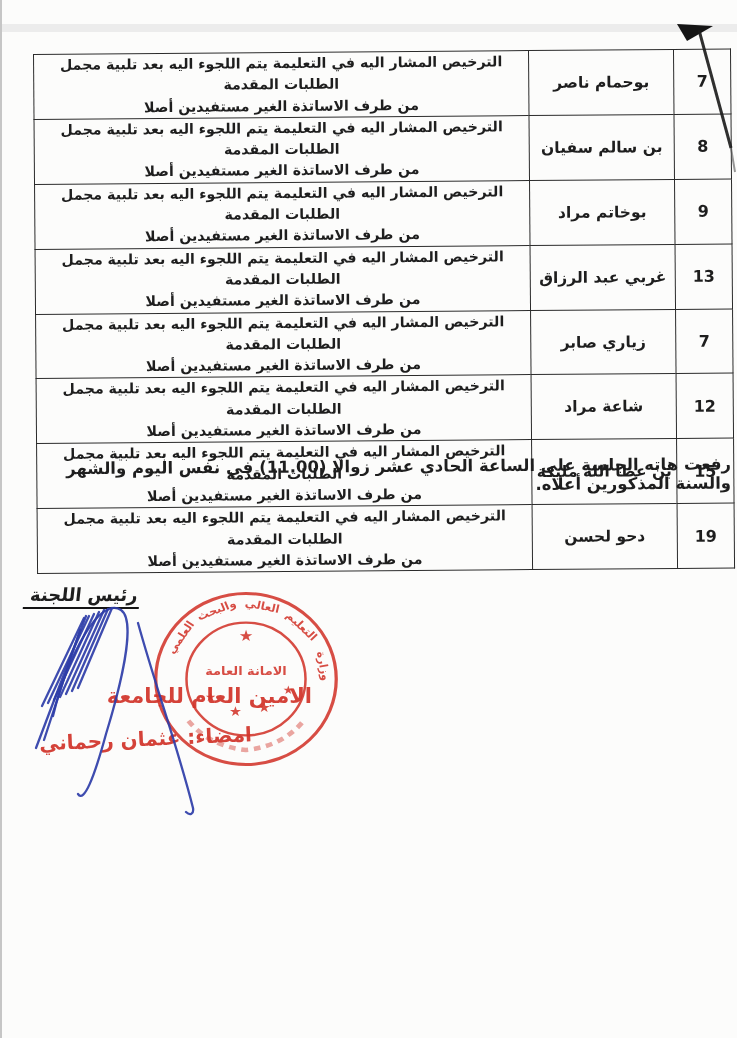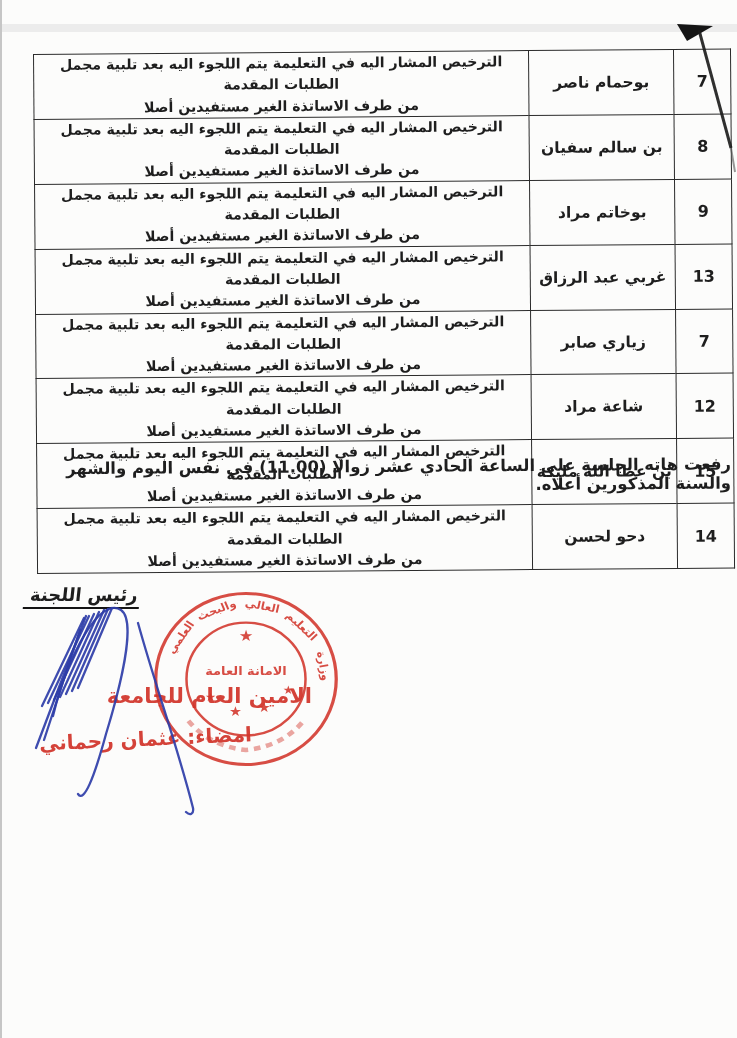--- a/index.html
+++ b/index.html
@@ -124,21 +124,21 @@
         </tr>
         <tr>
           <td class="c-num">15</td>
           <td class="c-name">بن عطا الله مليكة</td>
           <td class="c-desc">
             <div>الترخيص المشار اليه في التعليمة يتم اللجوء اليه بعد تلبية مجمل الطلبات المقدمة</div>
             <div>من طرف الاساتذة الغير مستفيدين أصلا</div>
           </td>
         </tr>
         <tr>
-          <td class="c-num">14</td>
+          <td class="c-num">19</td>
           <td class="c-name">دحو لحسن</td>
           <td class="c-desc">
             <div>الترخيص المشار اليه في التعليمة يتم اللجوء اليه بعد تلبية مجمل الطلبات المقدمة</div>
             <div>من طرف الاساتذة الغير مستفيدين أصلا</div>
           </td>
         </tr>
       </tbody>
   </table>
 
   <div class="closing">رفعت هاته الجلسة على الساعة الحادي عشر زوالا (11.00) في نفس اليوم والشهر والسنة المذكورين أعلاه.</div>

